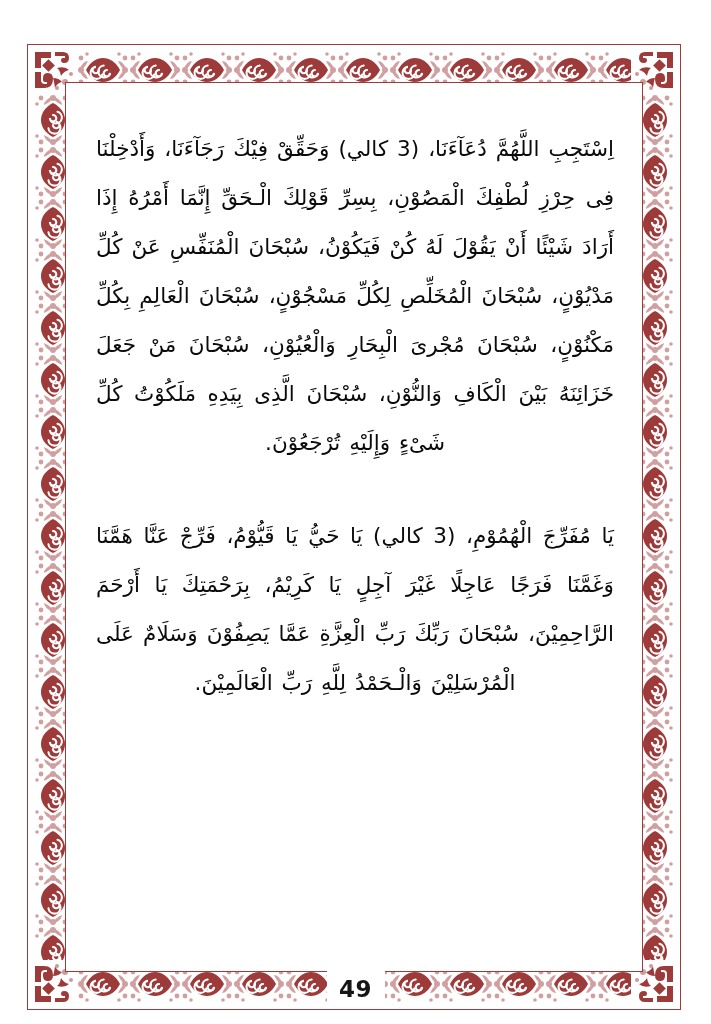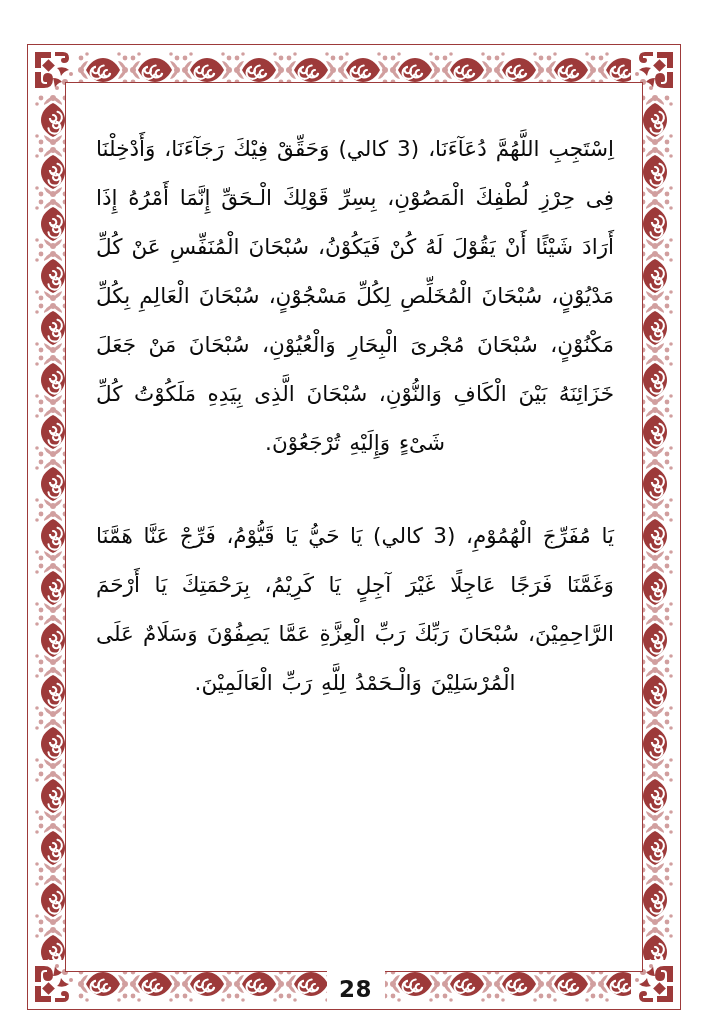--- a/index.html
+++ b/index.html
@@ -315,15 +315,15 @@
     </div>
   </div>
 
   <div class="inner-rule"></div>
 
   <div class="content">
     <p class="para para-1">اِسْتَجِبِ اللَّهُمَّ دُعَآءَنَا، (3 كالي) وَحَقِّقْ فِيْكَ رَجَآءَنَا، وَأَدْخِلْنَا فِى حِرْزِ لُطْفِكَ الْمَصُوْنِ، بِسِرِّ قَوْلِكَ الْـحَقِّ إِنَّمَا أَمْرُهُ إِذَا أَرَادَ شَيْئًا أَنْ يَقُوْلَ لَهُ كُنْ فَيَكُوْنُ، سُبْحَانَ الْمُنَفِّسِ عَنْ كُلِّ مَدْيُوْنٍ، سُبْحَانَ الْمُخَلِّصِ لِكُلِّ مَسْجُوْنٍ، سُبْحَانَ الْعَالِمِ بِكُلِّ مَكْنُوْنٍ، سُبْحَانَ مُجْرىَ الْبِحَارِ وَالْعُيُوْنِ، سُبْحَانَ مَنْ جَعَلَ خَزَائِنَهُ بَيْنَ الْكَافِ وَالنُّوْنِ، سُبْحَانَ الَّذِى بِيَدِهِ مَلَكُوْتُ كُلِّ شَىْءٍ وَإِلَيْهِ تُرْجَعُوْنَ.</p>
     <p class="para para-2">يَا مُفَرِّجَ الْهُمُوْمِ، (3 كالي) يَا حَيُّ يَا قَيُّوْمُ، فَرِّجْ عَنَّا هَمَّنَا وَغَمَّنَا فَرَجًا عَاجِلًا غَيْرَ آجِلٍ يَا كَرِيْمُ، بِرَحْمَتِكَ يَا أَرْحَمَ الرَّاحِمِيْنَ، سُبْحَانَ رَبِّكَ رَبِّ الْعِزَّةِ عَمَّا يَصِفُوْنَ وَسَلَامٌ عَلَى الْمُرْسَلِيْنَ وَالْـحَمْدُ لِلَّهِ رَبِّ الْعَالَمِيْنَ.</p>
   </div>
 
-  <div class="page-number">28</div>
+  <div class="page-number">49</div>
 
 </div>
 
 </body></html>

